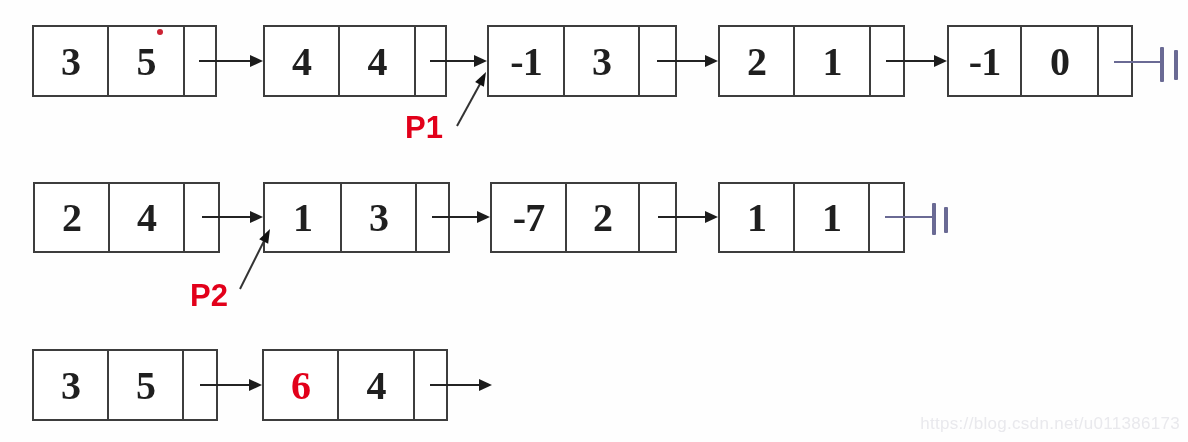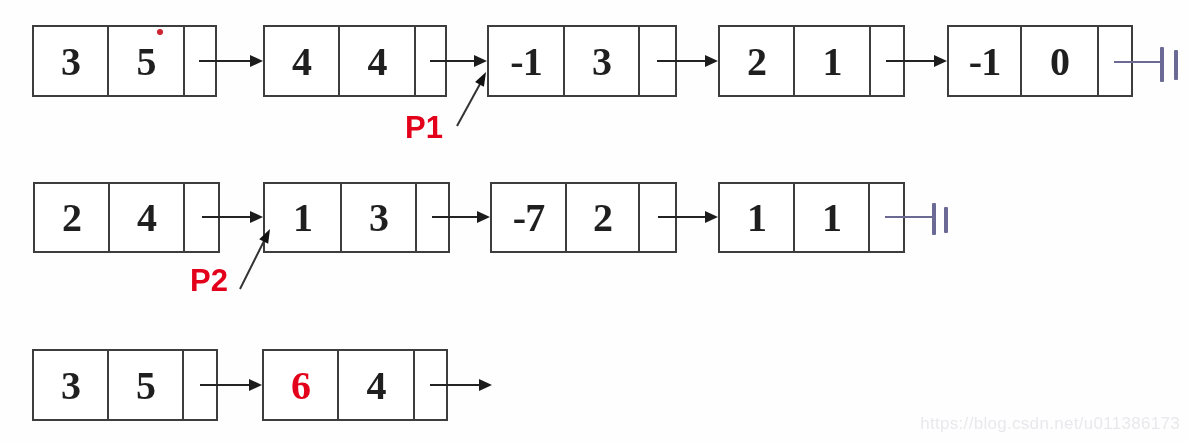--- a/index.html
+++ b/index.html
@@ -128,21 +128,21 @@
   <div class="node" style="left:718px;top:182px;width:187px;height:71px">
     <div class="cell" style="width:75px">1</div>
     <div class="cell" style="width:75px">1</div>
     <div class="cell ptr"></div>
   </div>
 
   <div class="tline" style="left:885px;top:216px;width:49px"></div>
   <div class="tbar" style="left:932px;top:203px;height:32px"></div>
   <div class="tbar" style="left:944px;top:207px;height:26px"></div>
 
-  <div class="plabel" style="left:190px;top:263px">P2</div>
+  <div class="plabel" style="left:190px;top:278px">P2</div>
   <svg class="diag" style="left:232px;top:222px" width="48" height="75" viewBox="0 0 48 75">
     <line x1="8" y1="67" x2="33" y2="17" stroke="#333" stroke-width="2"></line>
     <polygon points="38,7 36.2,21.7 27.2,17.3" fill="#111"></polygon>
   </svg>
 
   <div class="node" style="left:32px;top:349px;width:186px;height:72px">
     <div class="cell" style="width:75px">3</div>
     <div class="cell" style="width:75px">5</div>
     <div class="cell ptr"></div>
   </div>

